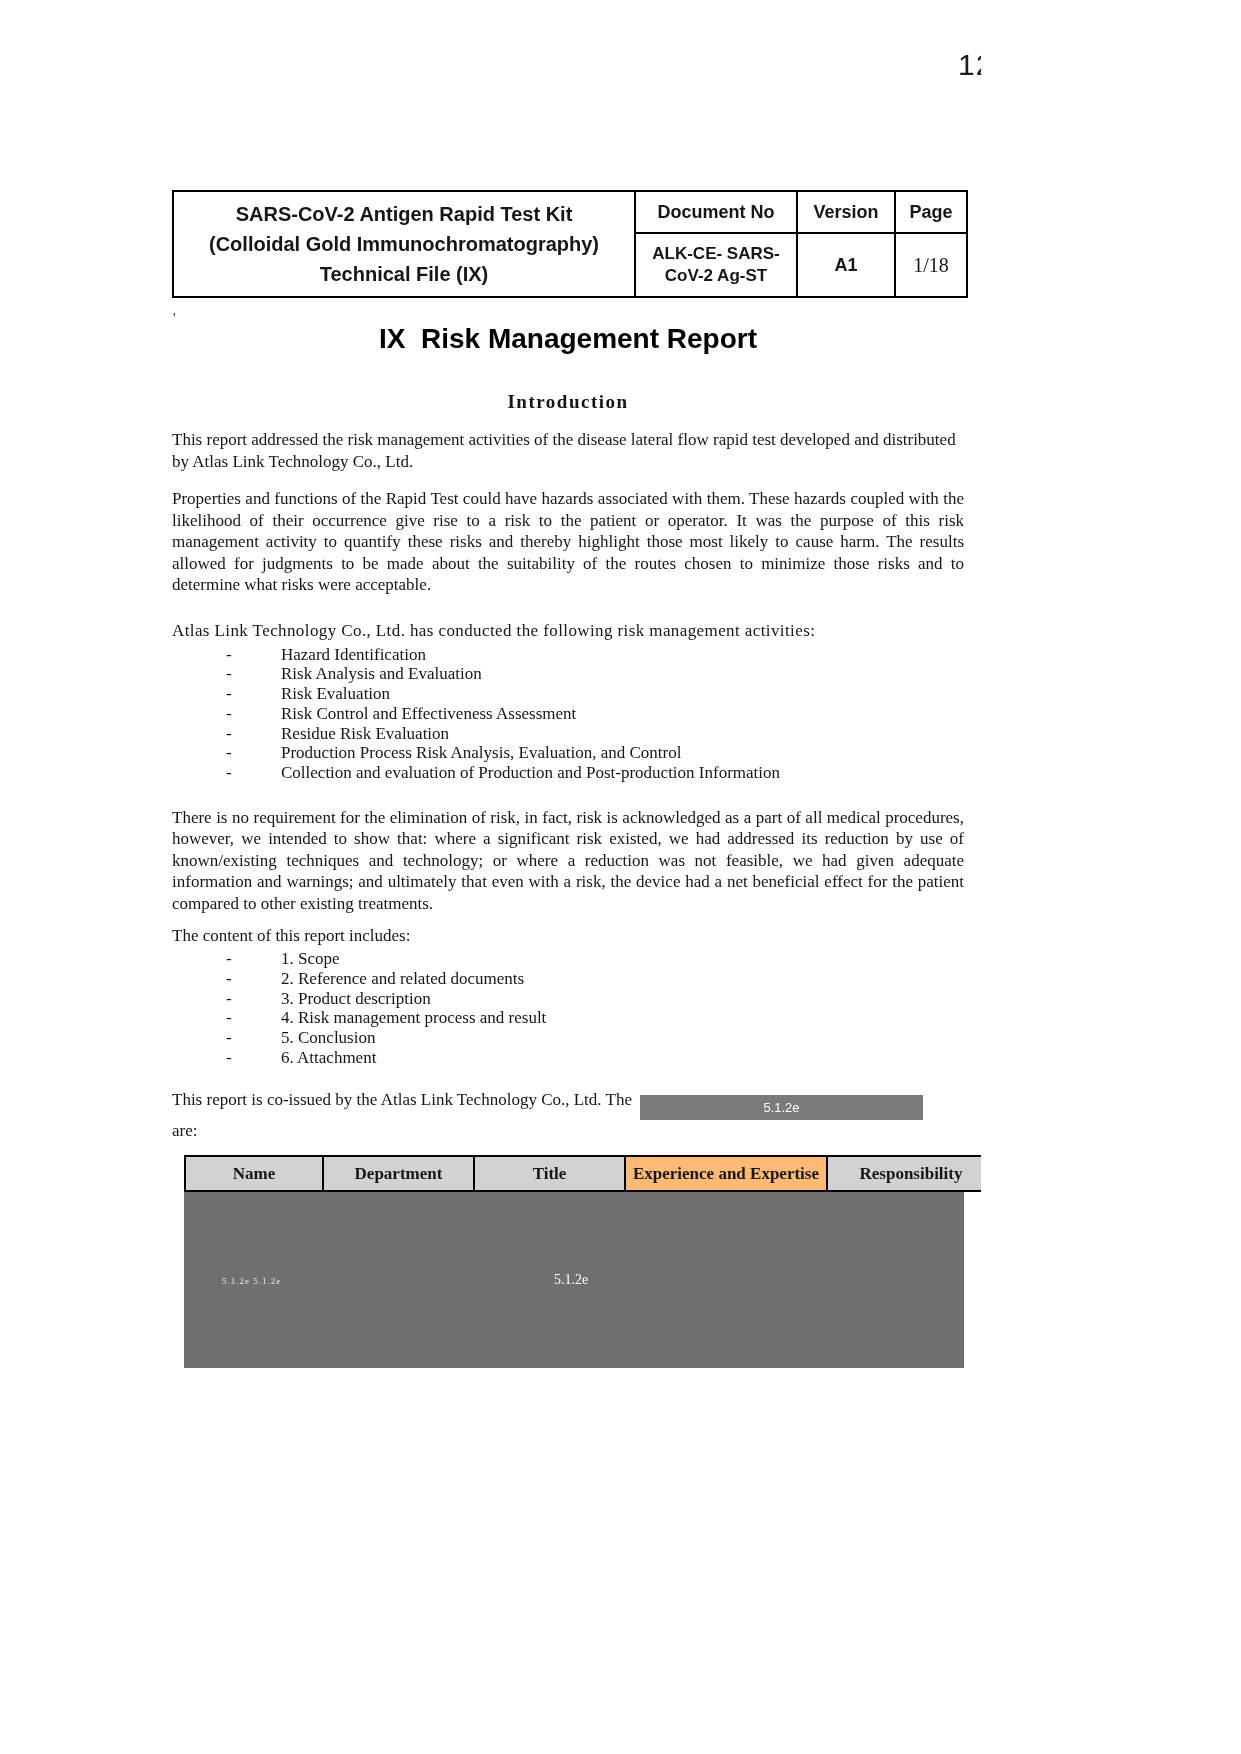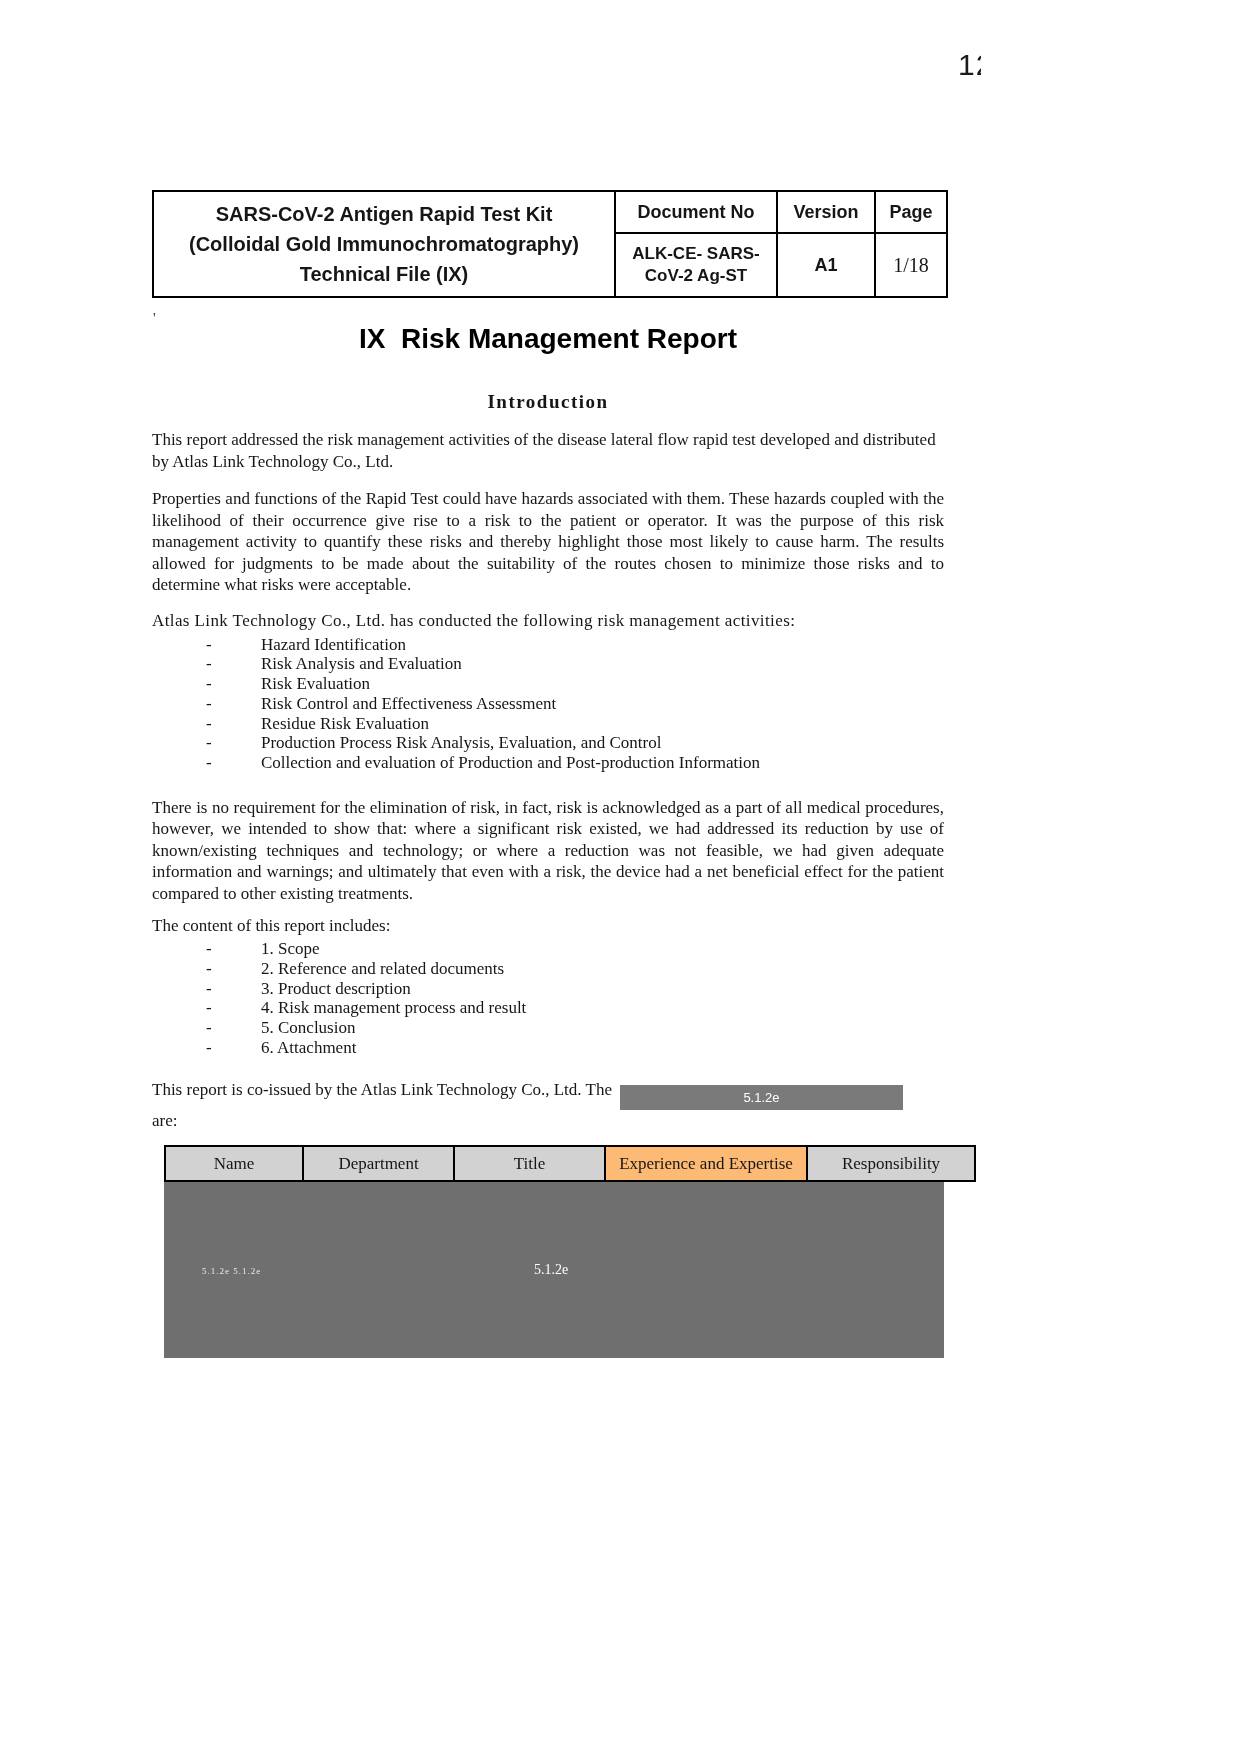--- a/index.html
+++ b/index.html
@@ -10,21 +10,21 @@
     color:#161616;
   }
   .page { position:relative; width:981px; height:1754px; overflow:hidden; background:#fff; }
 
   .page-number {
     position:absolute; top:48px; left:958px;
     font-family:"Liberation Sans", sans-serif;
     font-size:30px; letter-spacing:1px; color:#1c1c1c;
   }
 
-  .content { position:absolute; left:152px; top:190px; width:792px; }
+  .content { position:absolute; left:172px; top:190px; width:792px; }
 
   
   table.doc-header { border-collapse:collapse; width:100%; table-layout:fixed; }
   table.doc-header td { border:2px solid #000; padding:0; }
   .doc-title-cell {
     width:460px; text-align:center;
     font-family:"Liberation Sans", sans-serif; font-weight:bold;
     font-size:20px; line-height:1.5; padding:6px 10px;
   }
   .hdr-label {
@@ -67,21 +67,21 @@
     color:#ffffff; font-family:"Liberation Sans", sans-serif;
     font-size:13px; text-align:center; line-height:25px;
     vertical-align:-7px; margin-left:8px;
   }
 
   
   .personnel { margin-top:12px; margin-left:12px; width:780px; }
   table.ptable { border-collapse:collapse; width:100%; table-layout:fixed; }
   table.ptable th {
     border:2px solid #000; height:33px;
-    font-family:"Liberation Serif", serif; font-weight:normal; font-size:17px;
+    font-family:"Liberation Serif", serif; font-weight:bold; font-size:17px;
     text-align:center; vertical-align:middle; padding:0 2px;
   }
   .pw-name { width:132px; }
   .pw-dept { width:145px; }
   .pw-title { width:145px; }
   .pw-exp { width:196px; }
   .pw-resp { width:162px; }
 
   .redaction-block {
     position:relative; width:100%; height:176px;
@@ -129,21 +129,21 @@
     <div class="stray">'</div>
 
     <div class="report-title">IX  Risk Management Report</div>
 
     <div class="intro-heading">Introduction</div>
 
     <div class="para">This report addressed the risk management activities of the disease lateral flow rapid test developed and distributed by Atlas Link Technology Co., Ltd.</div>
 
     <div class="para just">Properties and functions of the Rapid Test could have hazards associated with them.  These hazards coupled with the likelihood of their occurrence give rise to a risk to the patient or operator.  It was the purpose of this risk management activity to quantify these risks and thereby highlight those most likely to cause harm.  The results allowed for judgments to be made about the suitability of the routes chosen to minimize those risks and to determine what risks were acceptable.</div>
 
-    <div class="para tracked" style="margin-top:14px;">Atlas Link Technology Co., Ltd. has conducted the following risk management activities:</div>
+    <div class="para tracked" style="margin-top:24px;">Atlas Link Technology Co., Ltd. has conducted the following risk management activities:</div>
 
     <div class="list">
       <div class="li">
           <span class="dash">-</span>
           <span class="txt">Hazard Identification</span>
         </div>
       <div class="li">
           <span class="dash">-</span>
           <span class="txt">Risk Analysis and Evaluation</span>
         </div>

